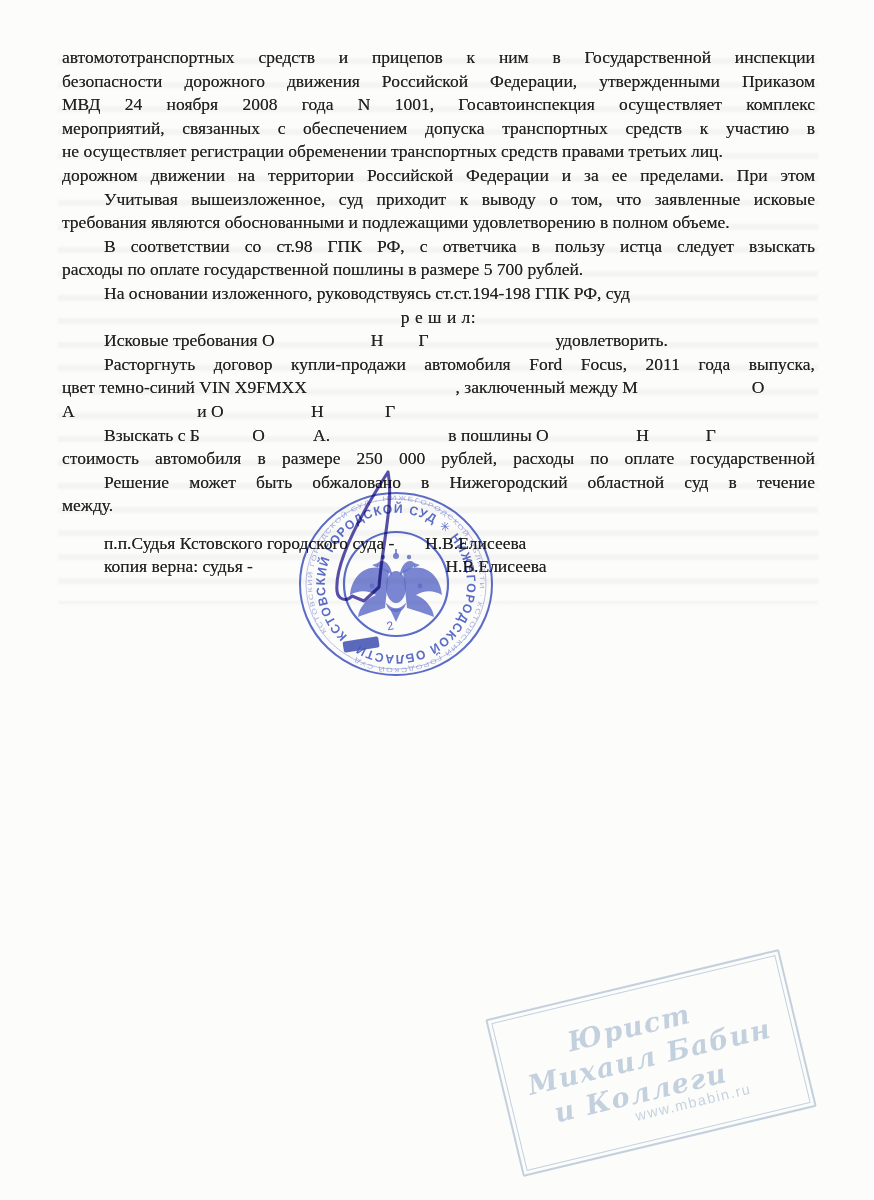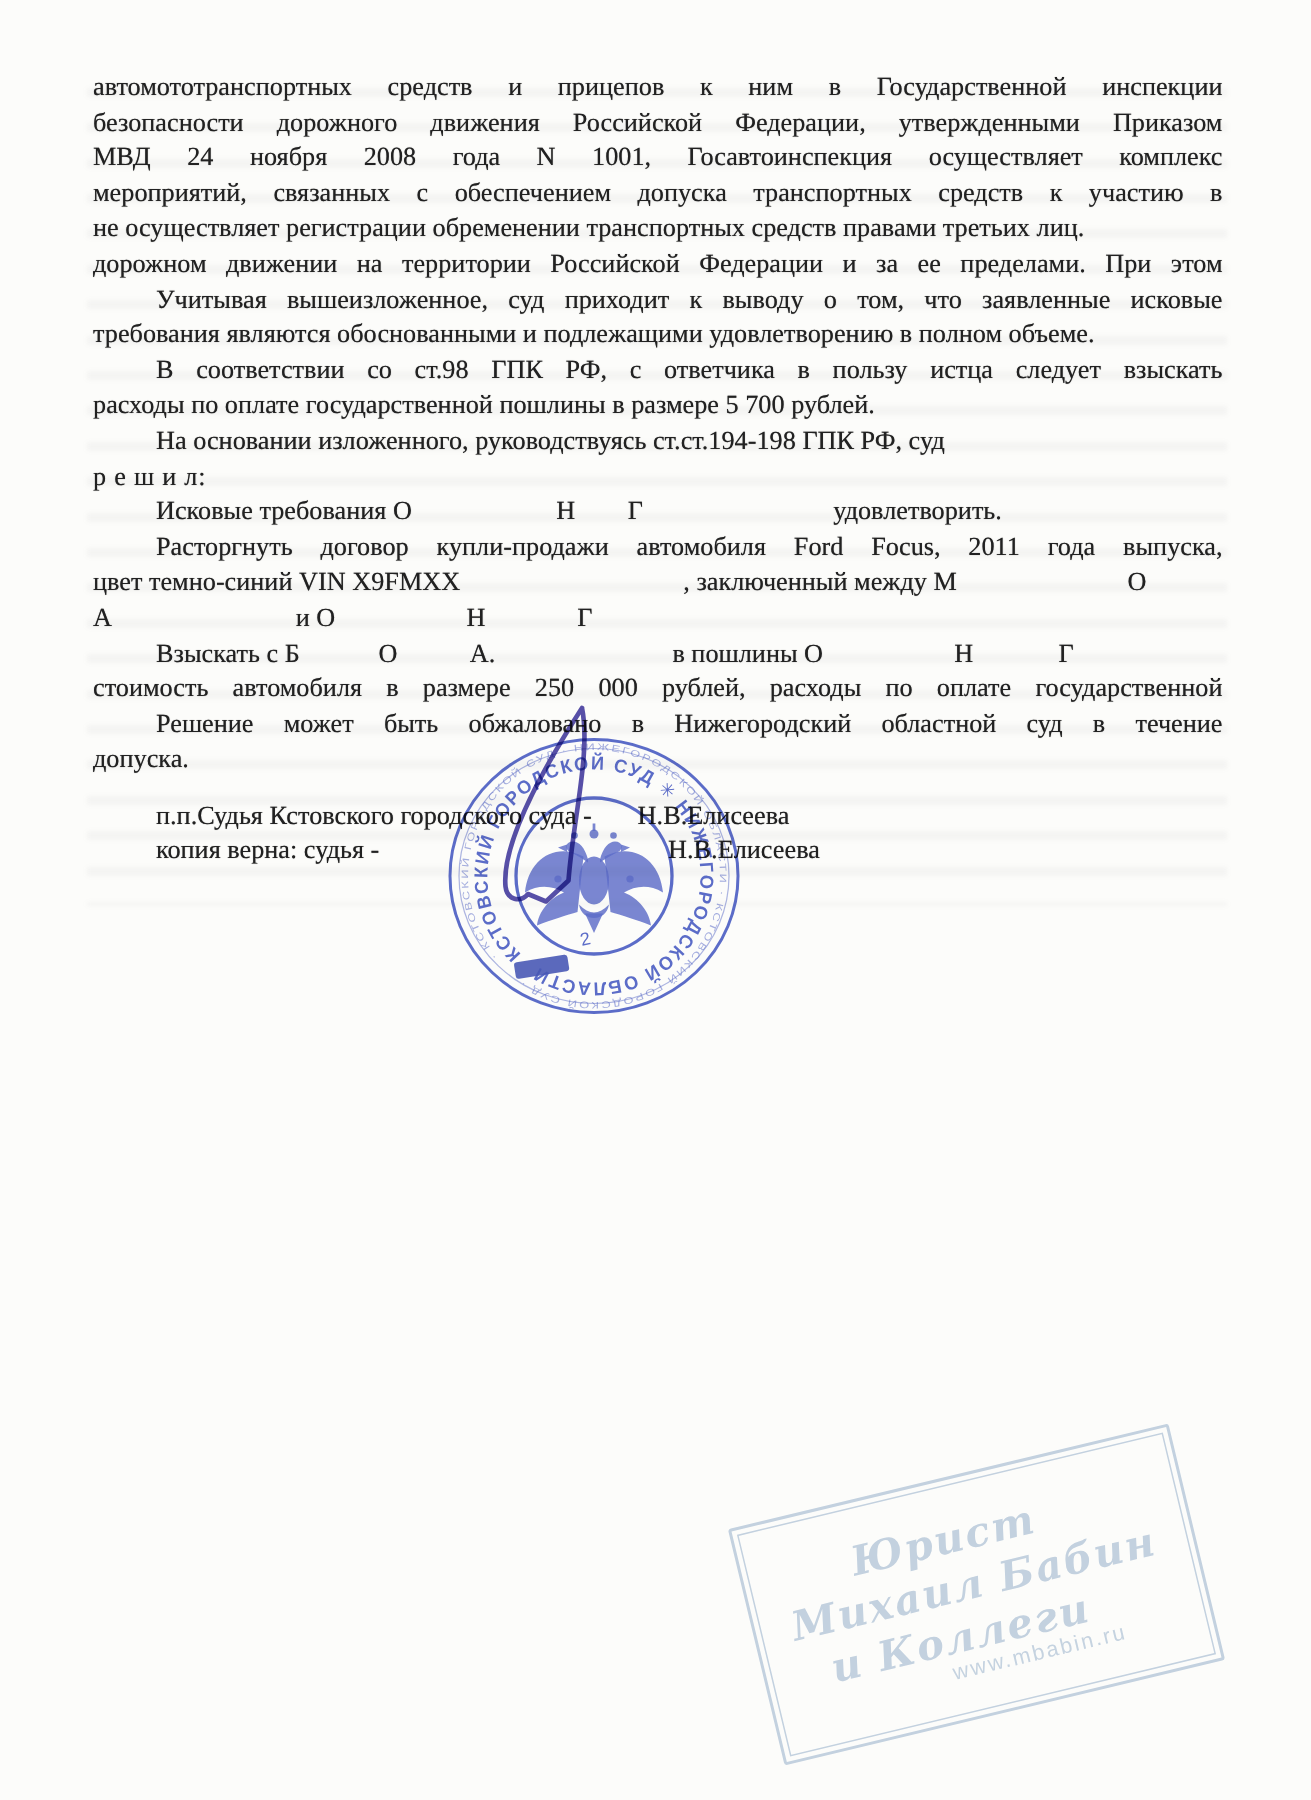--- a/index.html
+++ b/index.html
@@ -25,21 +25,21 @@
   .text-block{
     position:absolute;left:62px;top:46px;width:753px;
     font-size:17.5px;line-height:23.6px;color:var(--text_ink,#212121);
     text-shadow:0 0 0.55px rgba(25,25,25,0.65);
     filter:blur(0.22px);
   }
   .ln{margin:0;padding:0;}
   .ind{text-indent:42px;}
   .just{text-align:justify;}
   .stretch{text-align:justify;text-align-last:justify;}
-  .center{text-align:left;letter-spacing:0.5px;}
+  .center{text-align:center;letter-spacing:0.5px;}
   .pre{white-space:pre;}
   .sig-gap{margin-top:14px;}
 
   
   .seal{
     position:absolute;left:296px;top:489px;width:200px;height:190px;
     mix-blend-mode:multiply;opacity:0.93;
   }
   .seal .ring-stroke{stroke:var(--seal_ink,#5062c8);fill:none;}
   .seal .ring-text{
@@ -110,21 +110,21 @@
     <p class="ln">расходы по оплате государственной пошлины в размере 5 700 рублей.</p>
     <p class="ln ind">На основании изложенного, руководствуясь ст.ст.194-198 ГПК РФ, суд</p>
     <p class="ln center">р е ш и л:</p>
     <p class="ln pre ind">Исковые требования О                      Н        Г                             удовлетворить.</p>
     <p class="ln ind stretch">Расторгнуть договор купли-продажи автомобиля Ford Focus, 2011 года выпуска,</p>
     <p class="ln pre">цвет темно-синий VIN X9FMXX                                  , заключенный между М                          О</p>
     <p class="ln pre">А                            и О                    Н              Г</p>
     <p class="ln pre ind">Взыскать с Б            О           А.                           в пошлины О                    Н             Г</p>
     <p class="ln stretch">стоимость автомобиля в размере 250 000 рублей, расходы по оплате государственной</p>
     <p class="ln ind stretch">Решение может быть обжаловано в Нижегородский областной суд в течение</p>
-    <p class="ln">допуска.</p>
+    <p class="ln">между.</p>
     <p class="ln pre ind sig-gap">п.п.Судья Кстовского городского суда -       Н.В.Елисеева</p>
     <p class="ln pre ind">копия верна: судья -                                            Н.В.Елисеева</p>
   </div>
 
   <svg class="seal" viewBox="0 0 200 190">
     <defs>
       <filter id="inkblur" x="-10%" y="-10%" width="120%" height="120%">
         <feGaussianBlur stdDeviation="0.45"></feGaussianBlur>
       </filter>
       <path id="ringPath" d="M 29,95 A 71,71 0 1 1 171,95 A 71,71 0 1 1 29,95" fill="none"></path>

